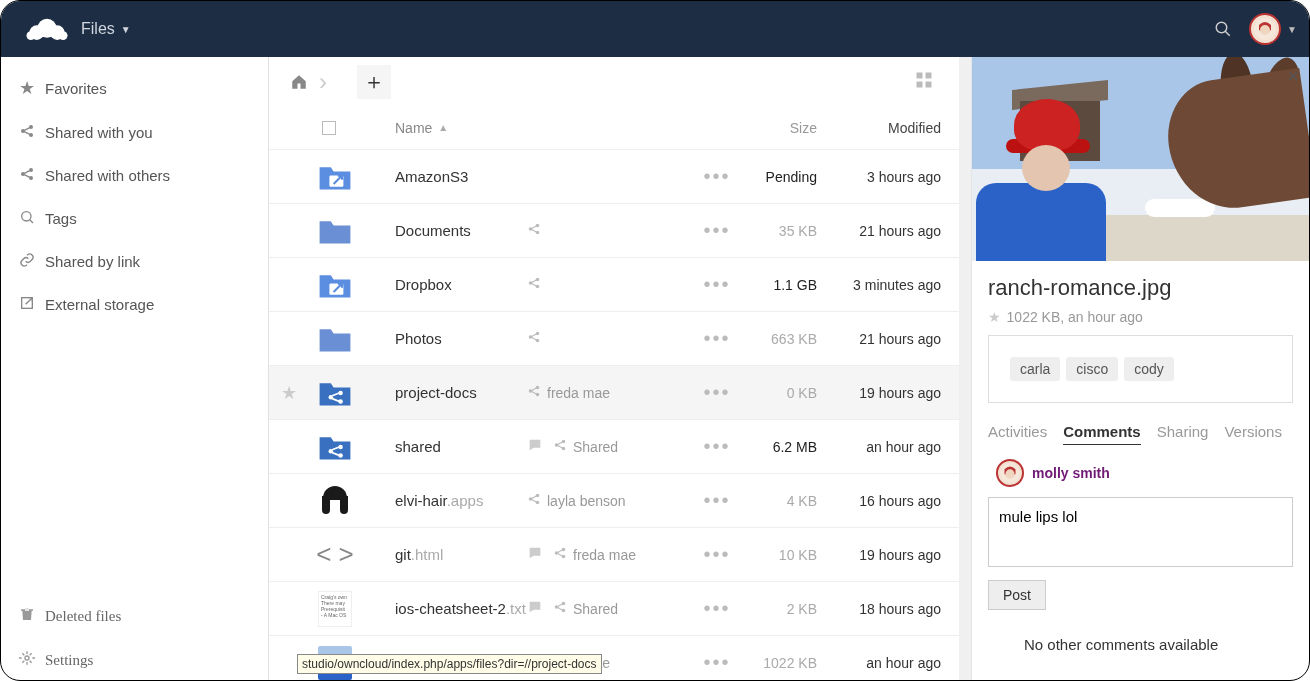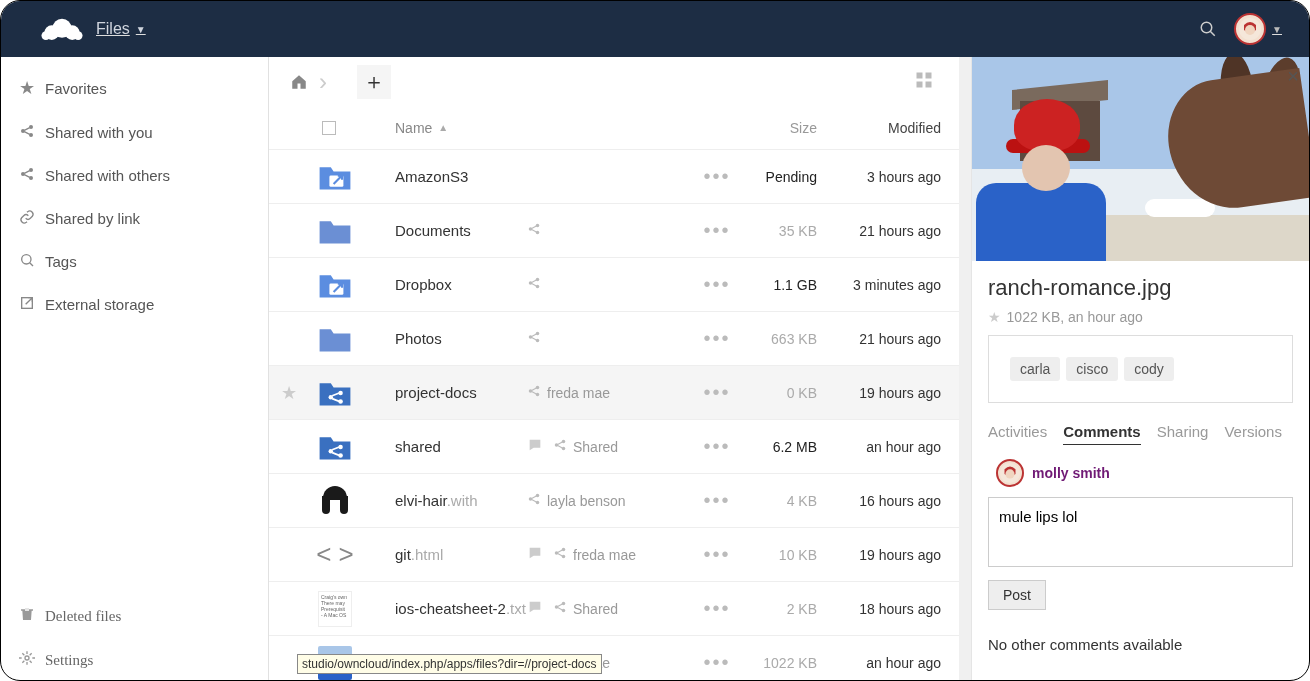--- a/index.html
+++ b/index.html
@@ -12,23 +12,22 @@
   height: 681px;
   overflow: hidden;
   border-radius: 20px;
   border: 1px solid #000;
 }
 .header {
   height: 56px;
   background: #1d2d44;
   display: flex;
   align-items: center;
-  padding: 0 27px;
+  padding: 0 12px;
   color: #ddd;
-  text-decoration: underline;
 }
 .logo { display:flex; align-items:center; margin-left:12px; margin-right:12px; }
 .logo svg { width: 44px; height: 26px; }
 .app-menu { display:flex; align-items:center; color:#d0d5de; font-size:16px; cursor:pointer; }
 .app-menu .caret { margin-left:6px; font-size:10px; }
 .header-spacer { flex:1; }
 .header-icon { width:36px; display:flex; justify-content:center; align-items:center; cursor:pointer; }
 .avatar { width:32px; height:32px; border-radius:50%; background:#f3e0d0; border:2px solid #b33; display:flex; align-items:center; justify-content:center; font-size:16px; margin-left:8px; }
 .header .caret-small { margin-left:6px; font-size:10px; color:#bbb; }
 .main { display:flex; height:calc(681px - 56px); }
@@ -100,21 +99,21 @@
 .tag-box { border:1px solid #ddd; padding:21px; display:flex; gap:6px; margin-bottom:20px; }
 .tag { background:#eee; padding:4px 10px; border-radius:3px; color:#555; font-size:14px; }
 .tabs { display:flex; gap:16px; border-bottom:none; margin-bottom:14px; }
 .tab { color:#999; font-size:15px; cursor:pointer; padding-bottom:4px; }
 .tab.active { color:#333; font-weight:600; border-bottom:1px solid #333; }
 .commenter { display:flex; align-items:center; gap:8px; margin-bottom:10px; }
 .commenter .avatar { width:28px; height:28px; }
 .commenter .name { font-weight:600; color:#701a75; }
 .comment-input { width:100%; border:1px solid #ccc; padding:10px; font-size:15px; height:70px; resize:none; font-family:inherit; margin-bottom:10px; }
 .post-btn { background:#eee; border:1px solid #ccc; padding:6px 14px; cursor:pointer; font-size:14px; color:#333; }
-.no-comments { margin-top:26px; color:#333; font-size:15px; }
+.no-comments { margin-top:26px; color:#333; font-size:15px;margin-left:36px; }
 .checkbox { width:14px; height:14px; border:1px solid #bbb; display:inline-block; }
 .sort-arrow { font-size:10px; color:#aaa; }
 .status-tooltip { position:absolute; bottom:8px; left:0; background:#fffde7; border:1px solid #888; padding:2px 4px; font-size:12px; color:#333; z-index:50;margin-left:28px; }
 .thumb-hair { width:34px; height:34px; border-radius:4px; background:#fff; position:relative; }
 .thumb-hair::before { content:''; position:absolute; left:5px; top:2px; width:24px; height:14px; background:#1a1a1a; border-radius:14px 14px 0 0; }
 .thumb-hair::after { content:''; position:absolute; left:4px; top:12px; width:8px; height:18px; background:#1a1a1a; border-radius:0 0 6px 6px; box-shadow:18px 0 0 #1a1a1a; }
 .thumb-code { width:34px; height:34px; display:flex; align-items:center; justify-content:center; color:#888; font-size:26px; font-weight:300; }
 .thumb-text { width:34px; height:36px; background:#fff; border:1px solid #eee; font-size:5px; line-height:6px; padding:2px; color:#666; overflow:hidden; }
 .thumb-photo { width:34px; height:34px; background:linear-gradient(180deg,#a9c6e8 0%,#a9c6e8 55%,#c22 55%,#2a62c8 75%); border-radius:2px; }
 </style>
@@ -174,31 +173,31 @@
           <span class="icon"><svg width="16" height="16" viewBox="0 0 24 24" fill="currentColor">
               <circle cx="6" cy="12" r="3"></circle>
               <circle cx="18" cy="6" r="3"></circle>
               <circle cx="18" cy="18" r="3"></circle>
               <path d="M8 11l8-4M8 13l8 4" stroke="currentColor" stroke-width="2"></path>
             </svg></span>
           <span>Shared with others</span>
         </li>
         <li>
           <span class="icon"><svg width="16" height="16" viewBox="0 0 24 24" fill="none" stroke="currentColor" stroke-width="2">
+              <circle cx="11" cy="11" r="7"></circle>
+              <line x1="16" y1="16" x2="21" y2="21"></line>
+            </svg></span>
+          <span>Tags</span>
+        </li>
+        <li>
+          <span class="icon"><svg width="16" height="16" viewBox="0 0 24 24" fill="none" stroke="currentColor" stroke-width="2">
               <path d="M10 14a5 5 0 0 0 7 0l3-3a5 5 0 0 0-7-7l-1 1"></path>
               <path d="M14 10a5 5 0 0 0-7 0l-3 3a5 5 0 0 0 7 7l1-1"></path>
             </svg></span>
           <span>Shared by link</span>
-        </li>
-        <li>
-          <span class="icon"><svg width="16" height="16" viewBox="0 0 24 24" fill="none" stroke="currentColor" stroke-width="2">
-              <circle cx="11" cy="11" r="7"></circle>
-              <line x1="16" y1="16" x2="21" y2="21"></line>
-            </svg></span>
-          <span>Tags</span>
         </li>
         <li>
           <span class="icon"><svg width="16" height="16" viewBox="0 0 24 24" fill="none" stroke="currentColor" stroke-width="2">
               <rect x="4" y="4" width="16" height="16"></rect>
               <path d="M10 14L20 4M14 4h6v6"></path>
             </svg></span>
           <span>External storage</span>
         </li>
       </ul>
     <ul class="sidebar-bottom" id="nav-bottom">
@@ -416,21 +415,21 @@
             <div class="col-mod">an hour ago</div>
           </div>
           <div class="row">
             <div class="col-star"><span class="star-outline"></span></div>
             <div class="col-icon">
               <div class="icon-folder">
                 <div class="thumb-hair"></div>
               </div>
             </div>
             <div class="col-check"></div>
-            <div class="col-name"><span class="name">elvi-hair<span class="ext">.with</span></span></div>
+            <div class="col-name"><span class="name">elvi-hair<span class="ext">.apps</span></span></div>
             <div class="col-share">
               <span class="share-icon"><svg width="14" height="14" viewBox="0 0 24 24" fill="#bbb">
                   <circle cx="6" cy="12" r="3"></circle>
                   <circle cx="18" cy="6" r="3"></circle>
                   <circle cx="18" cy="18" r="3"></circle>
                   <path d="M8 11l8-4M8 13l8 4" stroke="#bbb" stroke-width="2"></path>
                 </svg></span>
               <span class="share-text">layla benson</span>
             </div>
             <div class="col-actions">

